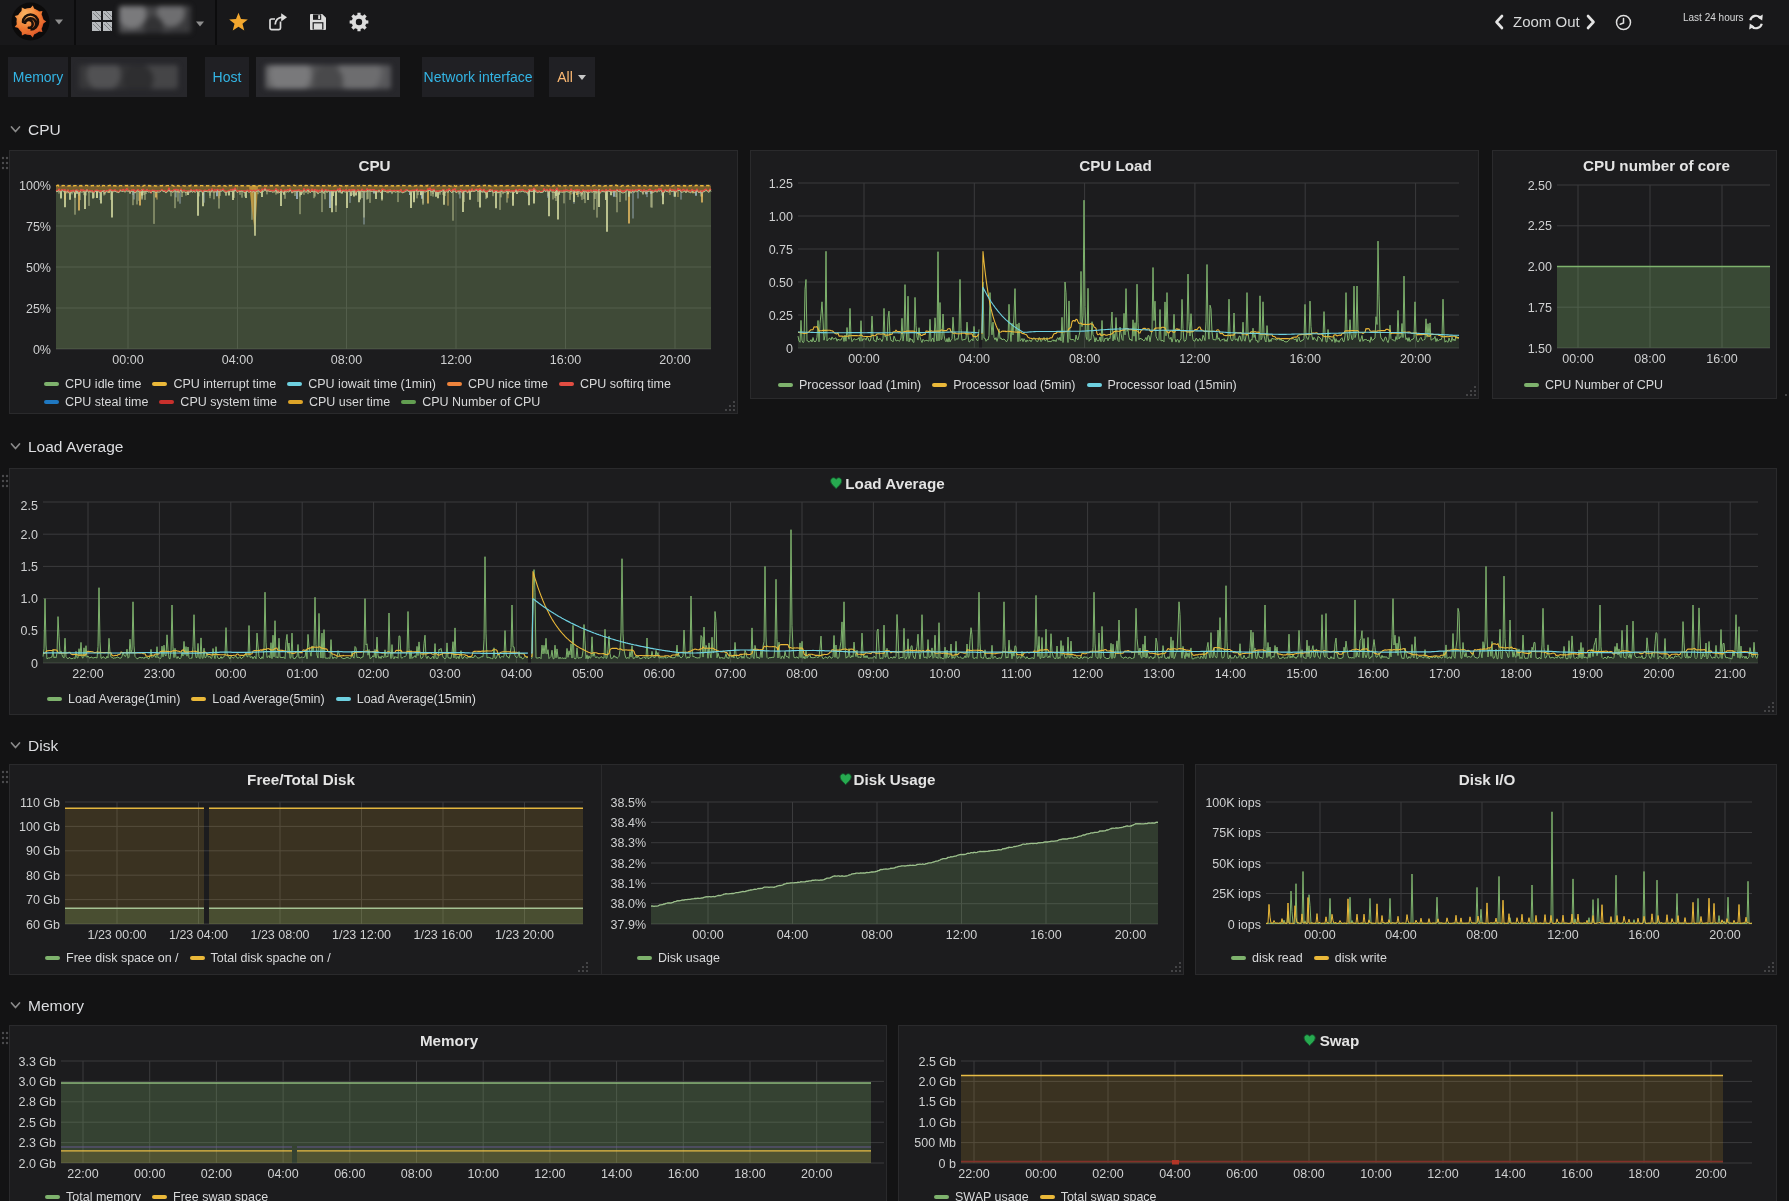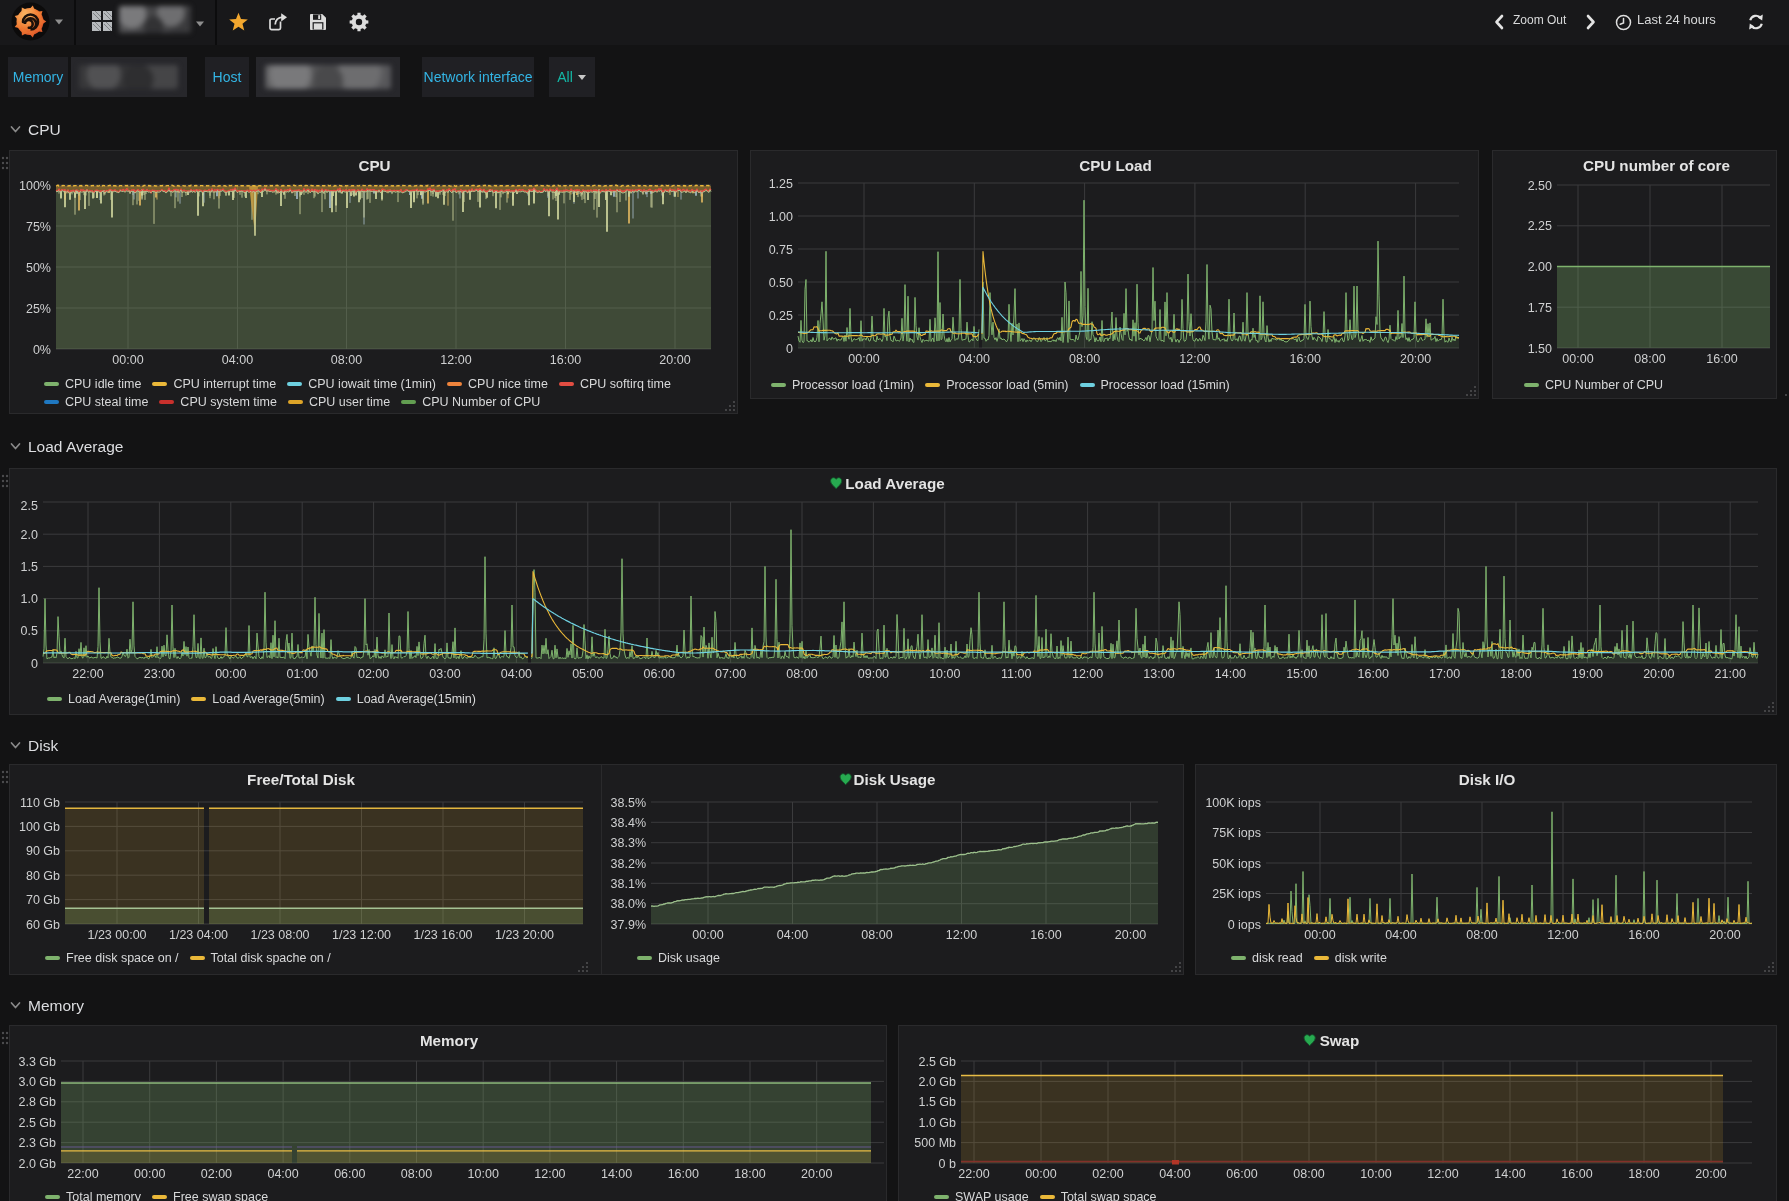--- a/index.html
+++ b/index.html
@@ -1,18 +1,18 @@
 <!DOCTYPE html>
 <html><head><meta charset="utf-8"><title>Grafana</title><style>
 *{margin:0;padding:0;box-sizing:border-box}
 html,body{width:1789px;height:1201px;overflow:hidden;background:#131314;
  font-family:"Liberation Sans",sans-serif;-webkit-font-smoothing:antialiased}
 #navbar{position:absolute;left:0;top:0;width:1789px;height:45px;background:#18181a}
 .navsep{position:absolute;top:0;width:2px;height:45px;background:#0c0c0d}
-.navtxt{position:absolute;color:#d8d9da;font-size:12px}
+.navtxt{position:absolute;color:#d8d9da;font-size:15px}
 #filterrow{position:absolute;left:0;top:0;width:1789px;height:110px}
 .fbox{position:absolute;top:57px;height:40px;background:#202024;display:flex;align-items:center;justify-content:center;font-size:14px}
 .fval{background:#27272b}
 .teal{color:#33b5e5}
 .blurbox{position:absolute;filter:blur(2.5px);border-radius:2px}
 .rowtitle{position:absolute;color:#dcdde0;font-size:15.5px}
 .panel{position:absolute;background:#1c1c1e;border:1px solid #2a2a2c}
 .legend{position:absolute;display:flex;gap:11px;white-space:nowrap;font-size:12.5px;color:#d8d9da;align-items:flex-start}
 .li{display:flex;align-items:center}
 .ld{display:inline-block;width:15px;height:4px;border-radius:2px;margin-right:6px}
@@ -89,21 +89,21 @@
     <path d="M9,2 L3.5,8 L9,14" fill="none" stroke="#e3e3e3" stroke-width="2.6" stroke-linecap="round" stroke-linejoin="round"></path>
   </svg>
 <div class="navtxt" style="left:1513px;top:13px">Zoom Out</div>
 <svg width="12" height="16" style="position:absolute;left:1585px;top:14px">
     <path d="M3,2 L8.5,8 L3,14" fill="none" stroke="#e3e3e3" stroke-width="2.6" stroke-linecap="round" stroke-linejoin="round"></path>
   </svg>
 <svg width="17" height="17" style="position:absolute;left:1615px;top:14px" fill="none" stroke="#dedede">
 <circle cx="8.5" cy="8.5" r="7" stroke-width="1.5"></circle>
 <path d="M8.5,4.5 V9 L5.2,10.3" stroke-width="1.5" stroke-linecap="round"></path>
 </svg>
-<div class="navtxt" style="left:1637px;top:12px;font-size:13px">Last 24 hours</div>
+<div class="navtxt" style="left:1683px;top:12px;font-size:10px">Last 24 hours</div>
 <svg width="18" height="18" style="position:absolute;left:1747px;top:13px" fill="none" stroke="#e3e3e3">
 <path d="M3.2,7.2 A6,6 0 0 1 13.8,5.2" stroke-width="2.1"></path>
 <polygon points="15.8,1.6 15.2,7.4 10.6,4.4" fill="#e3e3e3" stroke="none"></polygon>
 <path d="M14.8,10.8 A6,6 0 0 1 4.2,12.8" stroke-width="2.1"></path>
 <polygon points="2.2,16.4 2.8,10.6 7.4,13.6" fill="#e3e3e3" stroke="none"></polygon>
 </svg>
 
 <div id="filterrow">
 <div class="fbox" style="left:8px;width:60px">
       <span class="teal">Memory</span>
@@ -123,21 +123,21 @@
  radial-gradient(circle at 20% 40%, #79797b 0 18%, transparent 24%),
  radial-gradient(circle at 50% 65%, #49494b 0 20%, transparent 26%),
  radial-gradient(circle at 75% 30%, #6d6d6f 0 20%, transparent 26%),
  radial-gradient(circle at 92% 60%, #57575a 0 22%, transparent 28%),
  linear-gradient(100deg,#5e5e60,#4e4e50 60%,#58585a)"></div>
 </div>
 <div class="fbox" style="left:422px;width:112px">
       <span class="teal">Network interface</span>
     </div>
 <div class="fbox" style="left:549px;width:46px">
-      <span style="color:#14b8a6">All</span>
+      <span style="color:#fdba74">All</span>
  <svg width="9" height="7" style="margin-left:5px">
         <polygon points="0,1 8,1 4,6" fill="#c8c8c8"></polygon>
       </svg>
 </div>
 </div>
 <svg width="11" height="9" style="position:absolute;left:10px;top:125px">
     <path d="M1.5,2 L5.5,6.5 L9.5,2" fill="none" stroke="#898989" stroke-width="1.7" stroke-linecap="round" stroke-linejoin="round"></path>
   </svg>
 <div class="rowtitle" style="left:28px;top:121px">CPU</div>
 <svg width="11" height="9" style="position:absolute;left:10px;top:442px">
@@ -534,21 +534,21 @@
       <text x="333.6" y="211.5" text-anchor="middle" font-size="12.5px" fill="#cfd0d1" font-weight="normal">08:00</text>
       <text x="443.9" y="211.5" text-anchor="middle" font-size="12.5px" fill="#cfd0d1" font-weight="normal">12:00</text>
       <text x="554.2" y="211.5" text-anchor="middle" font-size="12.5px" fill="#cfd0d1" font-weight="normal">16:00</text>
       <text x="664.6" y="211.5" text-anchor="middle" font-size="12.5px" fill="#cfd0d1" font-weight="normal">20:00</text>
       <circle cx="724" cy="244" r="1.1" fill="#4e4e50"></circle>
       <circle cx="720" cy="244" r="1.1" fill="#4e4e50"></circle>
       <circle cx="716" cy="244" r="1.1" fill="#4e4e50"></circle>
       <circle cx="724" cy="240" r="1.1" fill="#4e4e50"></circle>
       <circle cx="720" cy="240" r="1.1" fill="#4e4e50"></circle>
       <circle cx="724" cy="236" r="1.1" fill="#4e4e50"></circle>
-    </svg><div class="legend" style="left:20px;top:227px">
+    </svg><div class="legend" style="left:27px;top:227px">
       <span class="li"><span class="ld" style="background:#7EB26D"></span>Processor load (1min)</span>
       <span class="li"><span class="ld" style="background:#EAB839"></span>Processor load (5min)</span>
       <span class="li"><span class="ld" style="background:#6ED0E0"></span>Processor load (15min)</span>
     </div></div>
 <div class="panel" style="left:1492px;top:150px;width:285px;height:249px;padding-left:21px;"><svg width="285" height="249" font-family="Liberation Sans, sans-serif">
       <text x="142.5" y="20" text-anchor="middle" font-size="15.2px" fill="#e3e3e3" font-weight="bold">CPU number of core</text>
       <line x1="43" y1="34" x2="256" y2="34" stroke="#3b3b3d" stroke-width="1"></line>
       <line x1="43" y1="74.8" x2="256" y2="74.8" stroke="#3b3b3d" stroke-width="1"></line>
       <line x1="43" y1="115.5" x2="256" y2="115.5" stroke="#3b3b3d" stroke-width="1"></line>
       <line x1="43" y1="156.2" x2="256" y2="156.2" stroke="#3b3b3d" stroke-width="1"></line>

